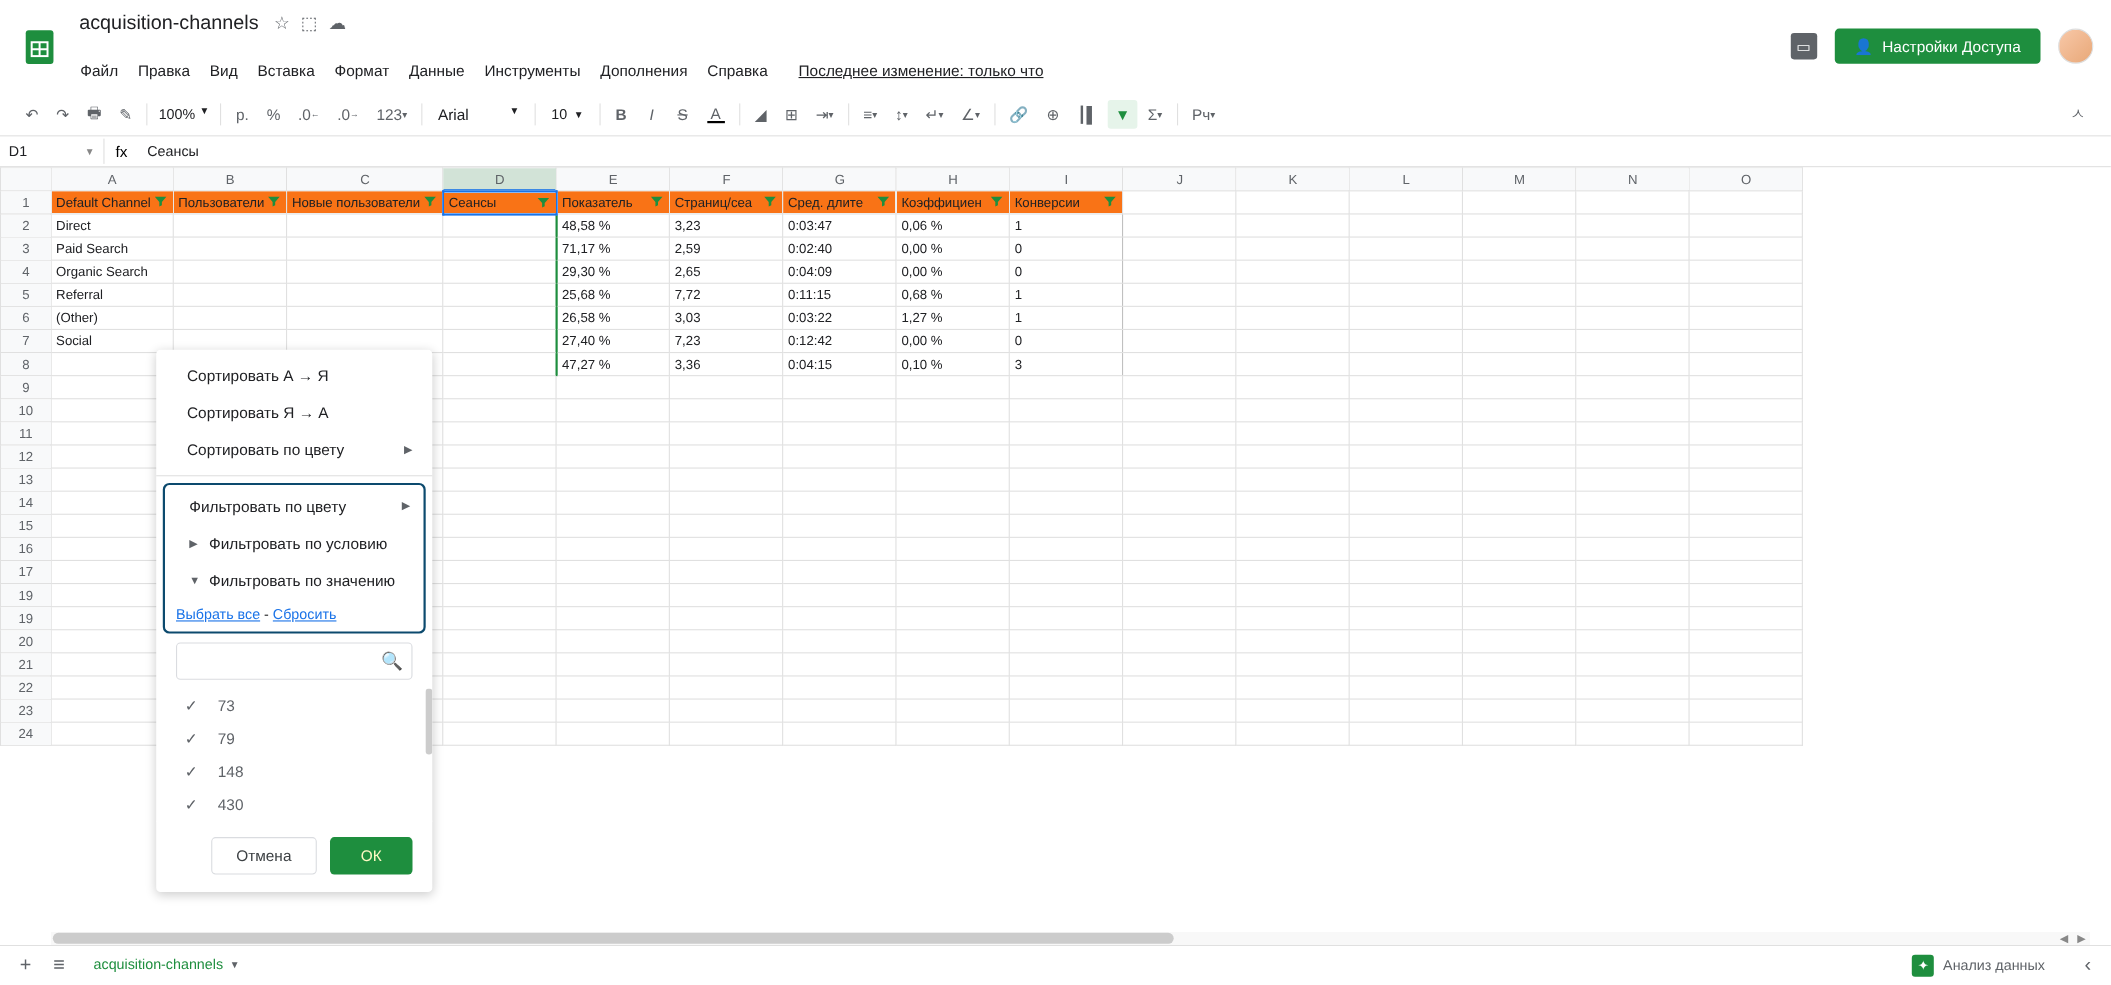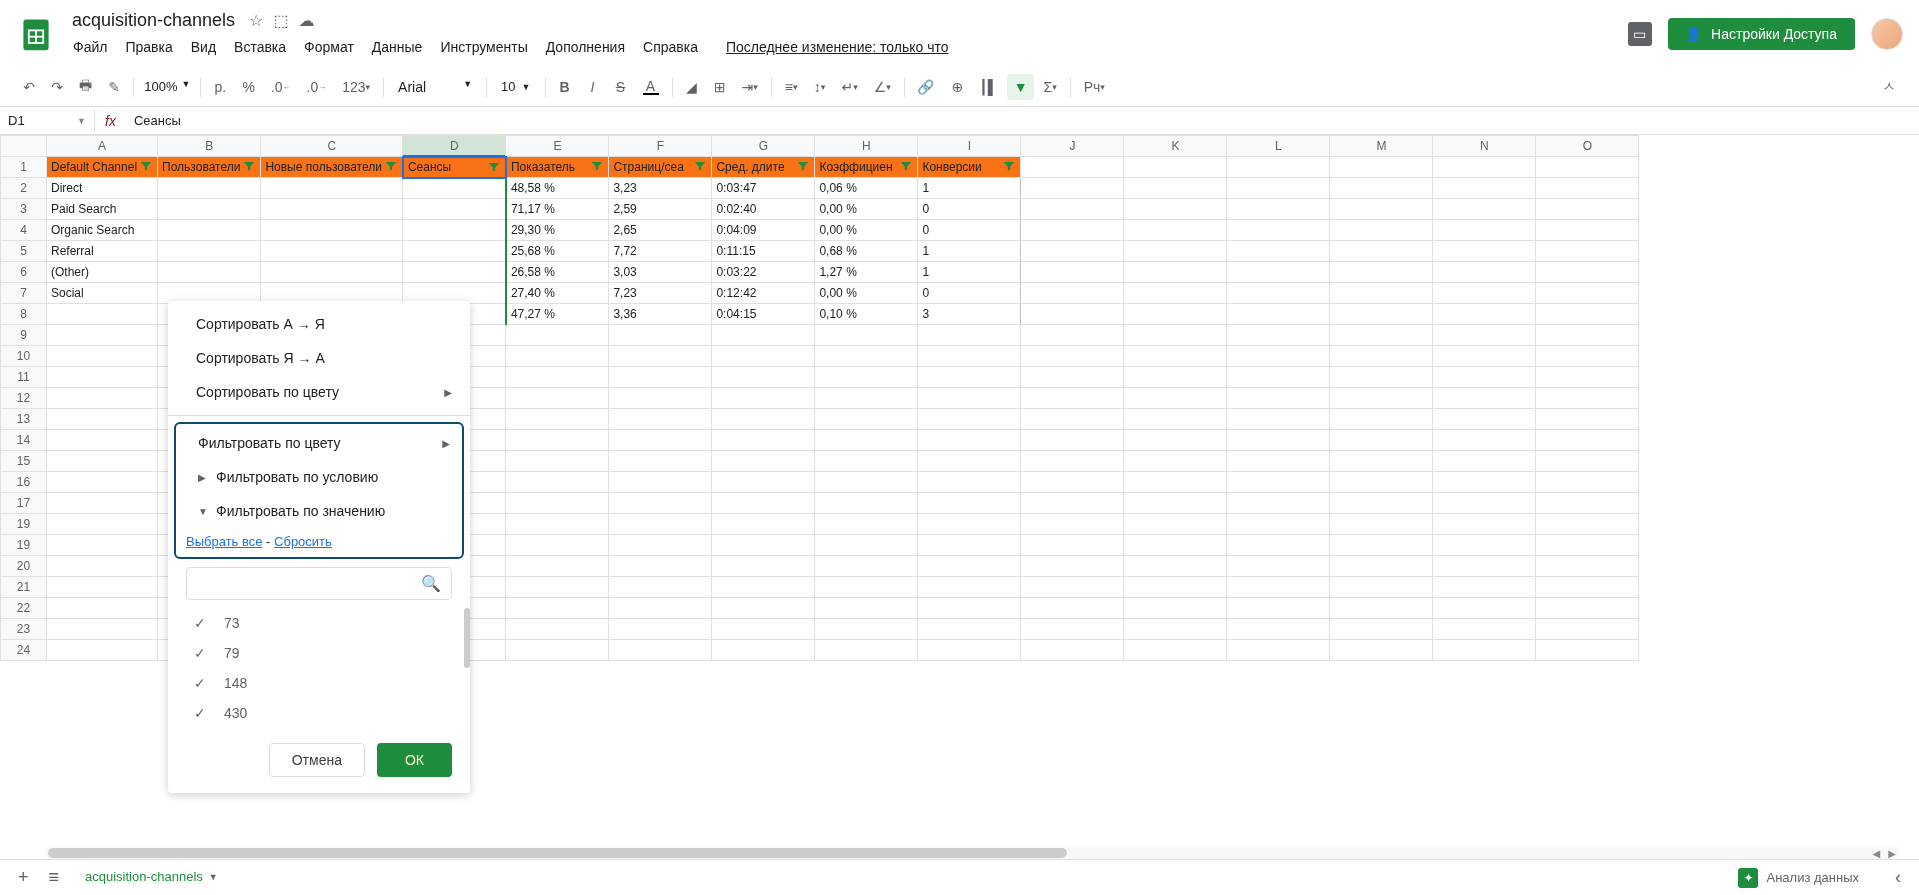--- a/index.html
+++ b/index.html
@@ -5,57 +5,57 @@
 *{box-sizing:border-box;margin:0;padding:0;font-family:Arial,sans-serif}
 body{font-size:13px;color:#202124;background:#fff;overflow:hidden}
 .header{display:flex;align-items:center;padding:8px 16px;gap:10px}
 .logo{width:40px;height:40px;display:flex;align-items:center;justify-content:center}
 .logo svg{width:36px;height:36px}
 .title-area{flex:1}
 .title-row{display:flex;align-items:center;gap:8px}
 .doc-title{font-size:18px;color:#202124;padding:2px 6px}
 .title-icons{display:flex;gap:10px;color:#5f6368}
 .title-icons span{cursor:pointer;font-size:16px}
-.menu-bar{display:flex;gap:4px;margin-top:2px}
+.menu-bar{display:flex;gap:4px;margin-top:19px}
 .menu-bar span{padding:4px 7px;color:#202124;cursor:pointer;font-size:14px;border-radius:4px}
 .last-edit{color:#5f6368;text-decoration:underline;font-size:14px;margin-left:10px}
 .header-right{display:flex;align-items:center;gap:16px}
 .comment-icon{width:24px;height:24px;background:#5f6368;border-radius:3px;display:flex;align-items:center;justify-content:center;color:#fff;font-size:14px}
 .share-btn{background:#1e8e3e;color:#fff;padding:8px 18px;border-radius:4px;border:none;font-size:14px;font-weight:500;display:flex;align-items:center;gap:8px;cursor:pointer}
 .avatar{width:32px;height:32px;border-radius:50%;background:linear-gradient(135deg,#f8c8a8,#e8a878);border:1px solid #ddd}
 .toolbar{display:flex;align-items:center;padding:4px 16px;border-bottom:1px solid #e0e0e0;gap:2px;height:40px}
 .tb-btn{padding:5px 7px;color:#5f6368;cursor:pointer;border-radius:3px;font-size:14px;display:flex;align-items:center;justify-content:center;min-width:26px;height:26px}
 .tb-sep{width:1px;height:20px;background:#e0e0e0;margin:0 4px}
 .tb-zoom{display:flex;align-items:flex-start;gap:4px;font-size:13px;padding:0 4px}
 .tb-font{display:flex;align-items:flex-start;font-size:14px;padding:0 8px;min-width:90px}
 .tb-size{display:flex;align-items:center;font-size:13px;padding:0 8px;min-width:40px;justify-content:center}
 .tb-btn.bold{font-weight:bold}
 .tb-btn.italic{font-style:italic}
 .tb-btn.strike{text-decoration:line-through}
 .tb-filter{background:#e6f4ea;color:#1e8e3e}
 .tb-collapse{margin-left:auto}
 .name-box-row{display:flex;align-items:center;border-bottom:1px solid #e0e0e0;height:28px}
 .name-box{width:95px;padding:4px 8px;border-right:1px solid #e0e0e0;font-size:13px;display:flex;align-items:center;justify-content:space-between}
-.fx{padding:0 10px;color:#7f1d1d;font-style:italic;font-size:14px}
+.fx{padding:0 10px;color:#000000;font-size:14px}
 .formula-bar{flex:1;padding:4px 8px;font-size:13px}
 .grid-area{position:relative;overflow:auto;height:calc(100vh - 175px)}
 .grid{border-collapse:collapse;table-layout:fixed}
 .grid th,.grid td{border:1px solid #e0e0e0;height:21px;font-size:12px;padding:0 4px;text-align:left;overflow:hidden;white-space:nowrap}
 .grid th{background:#f8f9fa;color:#5f6368;font-weight:normal;text-align:center;position:relative}
 .col-head{width:103px}
 .row-head{width:46px;background:#f8f9fa;text-align:center;color:#5f6368}
 .corner{width:46px;background:#f8f9fa}
 .header-cell{background:#f97316;font-weight:normal;position:relative;padding-right:20px !important}
 .filter-icon{position:absolute;right:2px;top:2px;width:16px;height:16px;cursor:pointer}
 .filter-icon svg{width:14px;height:14px;fill:#1e8e3e}
 .selected-header{background:#d2e3d7 !important}
 .cell-right{text-align:right}
 .selected-cell{border:2px solid #1a73e8 !important}
 .col-sel-indicator{position:absolute;bottom:-1px;left:0;right:0;height:2px;background:#1a73e8}
-.filter-menu{position:absolute;left:168px;top:166px;width:302px;background:#fff;box-shadow:0 2px 10px rgba(0,0,0,0.2);border-radius:4px;z-index:100;padding:6px 0}
+.filter-menu{position:absolute;left:142px;top:166px;width:251px;background:#fff;box-shadow:0 2px 10px rgba(0,0,0,0.2);border-radius:4px;z-index:100;padding:6px 0}
 .fm-item{padding:9px 18px 9px 28px;font-size:14px;cursor:pointer;display:flex;align-items:center;justify-content:space-between}
 .fm-sep{height:1px;background:#e0e0e0;margin:6px 0}
 .fm-arrow{color:#5f6368;font-size:10px}
 .fm-expand{padding:9px 18px;font-size:14px;cursor:pointer;display:flex;align-items:center;gap:8px}
 .fm-expand-icon{color:#5f6368;font-size:10px;width:10px}
 .fm-highlighted{border:2px solid #0c4a6e;border-radius:6px;margin:2px 6px;padding:2px 0}
 .fm-highlighted .fm-item,.fm-highlighted .fm-expand{padding-left:22px;padding-right:12px}
 .fm-links{padding:6px 18px 6px 10px;font-size:13px}
 .fm-links a{color:#1a73e8;text-decoration:underline;cursor:pointer}
 .fm-search{margin:8px 18px;border:1px solid #dadce0;border-radius:4px;display:flex;align-items:center;padding:6px 10px}

